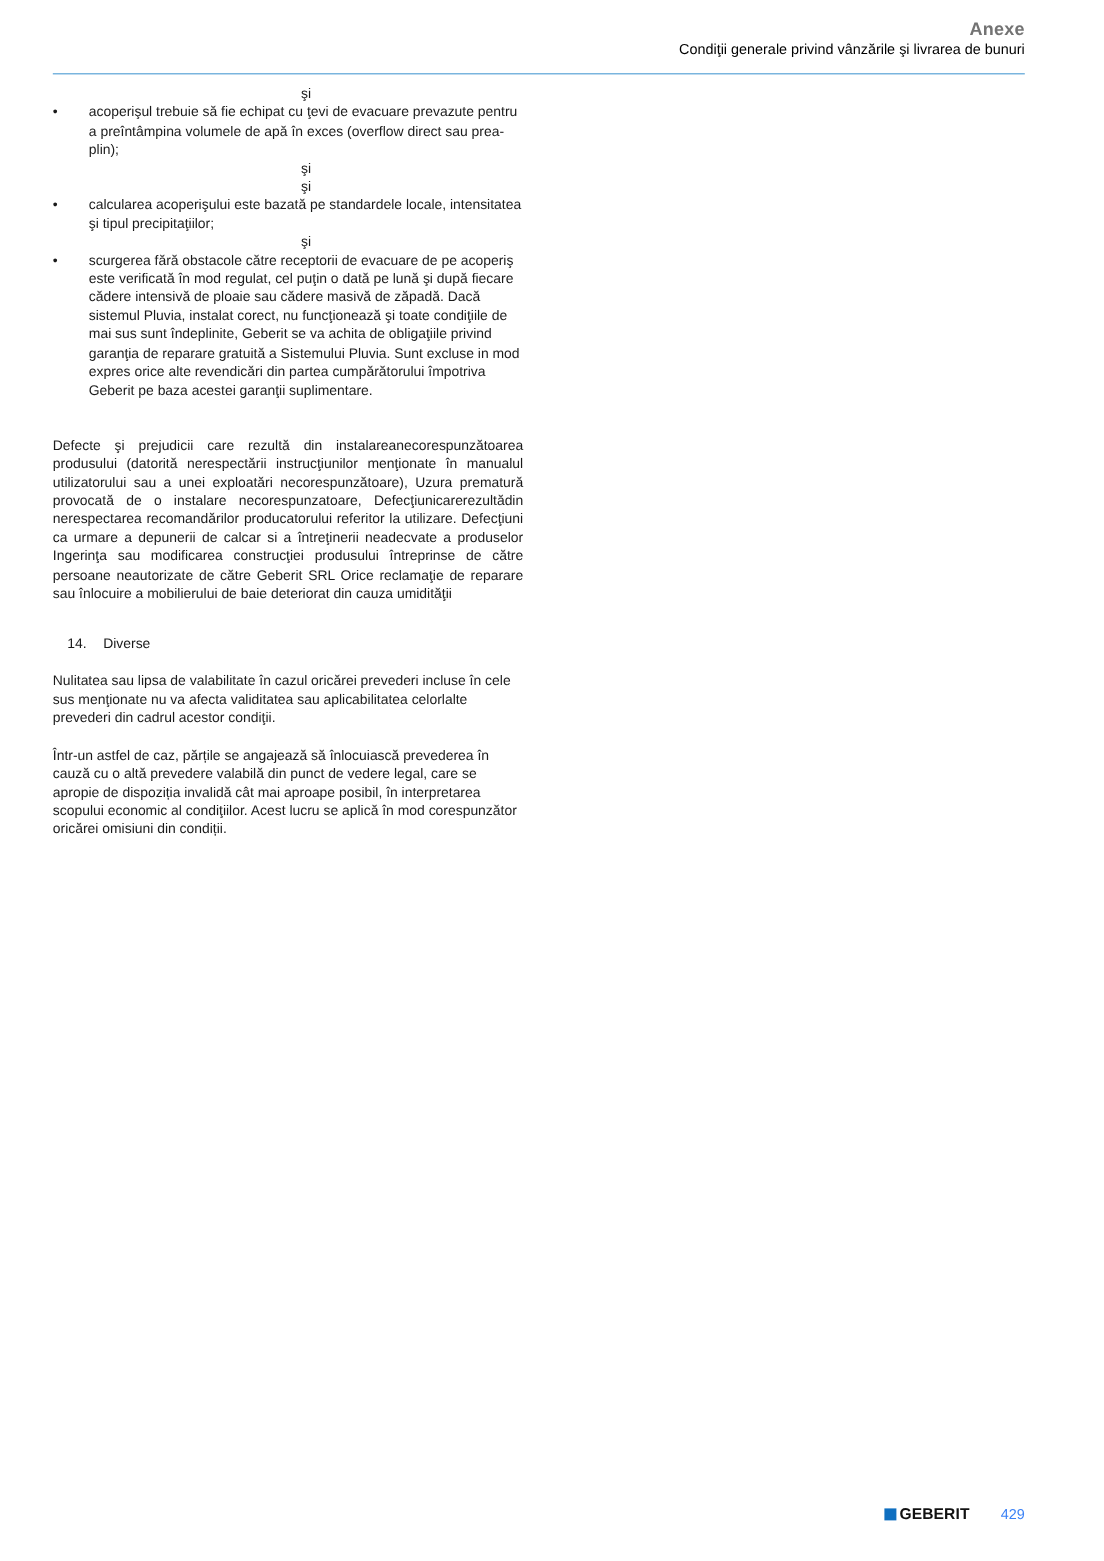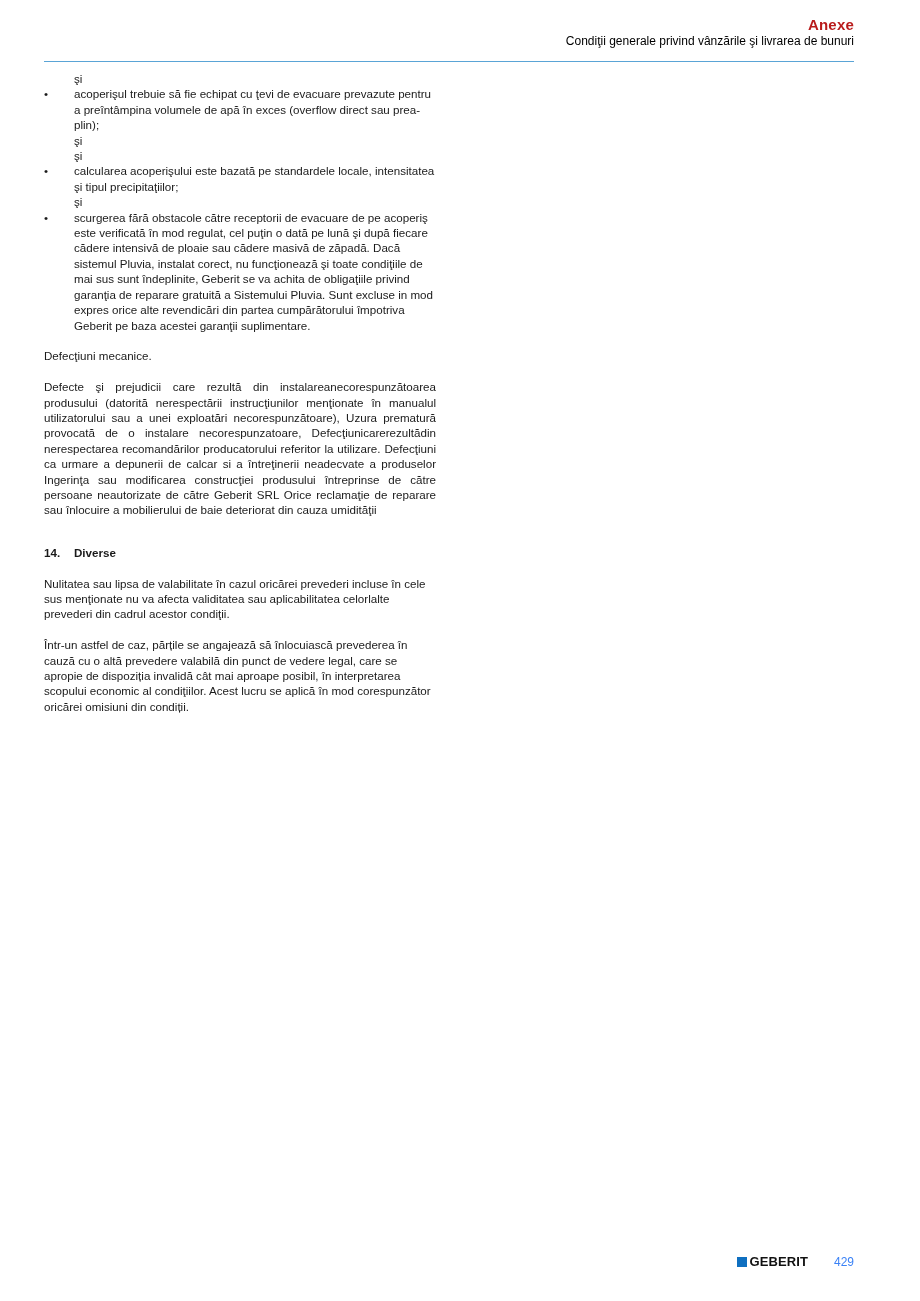--- a/index.html
+++ b/index.html
@@ -5,42 +5,42 @@
     html, body { margin: 0; padding: 0; background: #ffffff; }
     body {
       width: 920px; height: 1301px; position: relative; overflow: hidden;
       font-family: "Liberation Sans", "DejaVu Sans", sans-serif;
       color: #1a1a1a;
     }
     .header {
       position: absolute; right: 66px; top: 16px; text-align: right;
     }
     .header-title {
-      color: #b91c1c; font-size: 15px; font-weight: bold; line-height: 18px; letter-spacing: 0.2px;
+      color: #737373; font-size: 15px; font-weight: bold; line-height: 18px; letter-spacing: 0.2px;
     }
     .header-subtitle {
       font-size: 12px; line-height: 14px; color: #000000;
     }
     .header-rule {
       position: absolute; left: 44px; right: 66px; top: 61px; height: 1px; background: #5aa4d6;
     }
     .content {
       position: absolute; left: 44px; top: 71px; width: 392px;
       font-size: 11.6px; line-height: 15.4px;
     }
-    .si { padding-left: 30px; }
+    .si { padding-left: 30px; text-align: center; }
     .bullet { position: relative; padding-left: 30px; }
     .bullet::before {
       content: "\2022"; position: absolute; left: 0; top: 0;
     }
     .gap { height: 15.4px; }
     .gap-big { height: 27px; }
     .bold { font-weight: bold; }
     .justify { text-align: justify; }
-    .heading-14 { font-weight: bold; }
+    .heading-14 { font-weight: normal; margin-left: 12px; }
     .heading-14 .num { display: inline-block; width: 30px; }
     .footer {
       position: absolute; right: 66px; top: 1254px; display: flex; align-items: center;
     }
     .logo { display: flex; align-items: center; }
     .logo-square { width: 10px; height: 10px; background: #0f6fc0; margin-right: 2px; }
     .logo-text { font-weight: bold; font-size: 13px; letter-spacing: 0.1px; color: #111; }
     .page-num { font-size: 12px; margin-left: 26px; color: #3b82f6; }
   </style>
 </head>
@@ -56,21 +56,20 @@
   <div class="si">şi</div>
   <div class="bullet">acoperişul trebuie să fie echipat cu ţevi de evacuare prevazute pentru a preîntâmpina volumele de apă în exces (overflow direct sau prea-plin);</div>
   <div class="si">şi</div>
   <div class="si">şi</div>
   <div class="bullet">calcularea acoperişului este bazată pe standardele locale, intensitatea şi tipul precipitaţiilor;</div>
   <div class="si">şi</div>
   <div class="bullet">scurgerea fără obstacole către receptorii de evacuare de pe acoperiş este verificată în mod regulat, cel puţin o dată pe lună şi după fiecare cădere intensivă de ploaie sau cădere masivă de zăpadă. Dacă sistemul Pluvia, instalat corect, nu funcţionează şi toate condiţiile de mai sus sunt îndeplinite, Geberit se va achita de obligaţiile privind garanţia de reparare gratuită a Sistemului Pluvia. Sunt excluse in mod expres orice alte revendicări din partea cumpărătorului împotriva Geberit pe baza acestei garanţii suplimentare.</div>
 
   <div class="gap"></div>
 
-  <div>Defecţiuni mecanice.</div>
   <div class="gap"></div>
   <div class="justify">Defecte şi prejudicii care rezultă din instalareanecorespunzătoarea produsului (datorită nerespectării instrucţiunilor menţionate în manualul utilizatorului sau a unei exploatări necorespunzătoare), Uzura prematură provocată de o instalare necorespunzatoare, Defecţiunicarerezultădin nerespectarea recomandărilor producatorului referitor la utilizare. Defecţiuni ca urmare a depunerii de calcar si a întreţinerii neadecvate a produselor Ingerinţa sau modificarea construcţiei produsului întreprinse de către persoane neautorizate de către Geberit SRL Orice reclamaţie de reparare sau înlocuire a mobilierului de baie deteriorat din cauza umidităţii</div>
 
   <div class="gap-big"></div>
 
   <div class="heading-14">
     <span class="num">14.</span><span>Diverse</span>
   </div>
   <div class="gap"></div>
   <div>Nulitatea sau lipsa de valabilitate în cazul oricărei prevederi incluse în cele sus menţionate nu va afecta validitatea sau aplicabilitatea celorlalte prevederi din cadrul acestor condiţii.</div>

